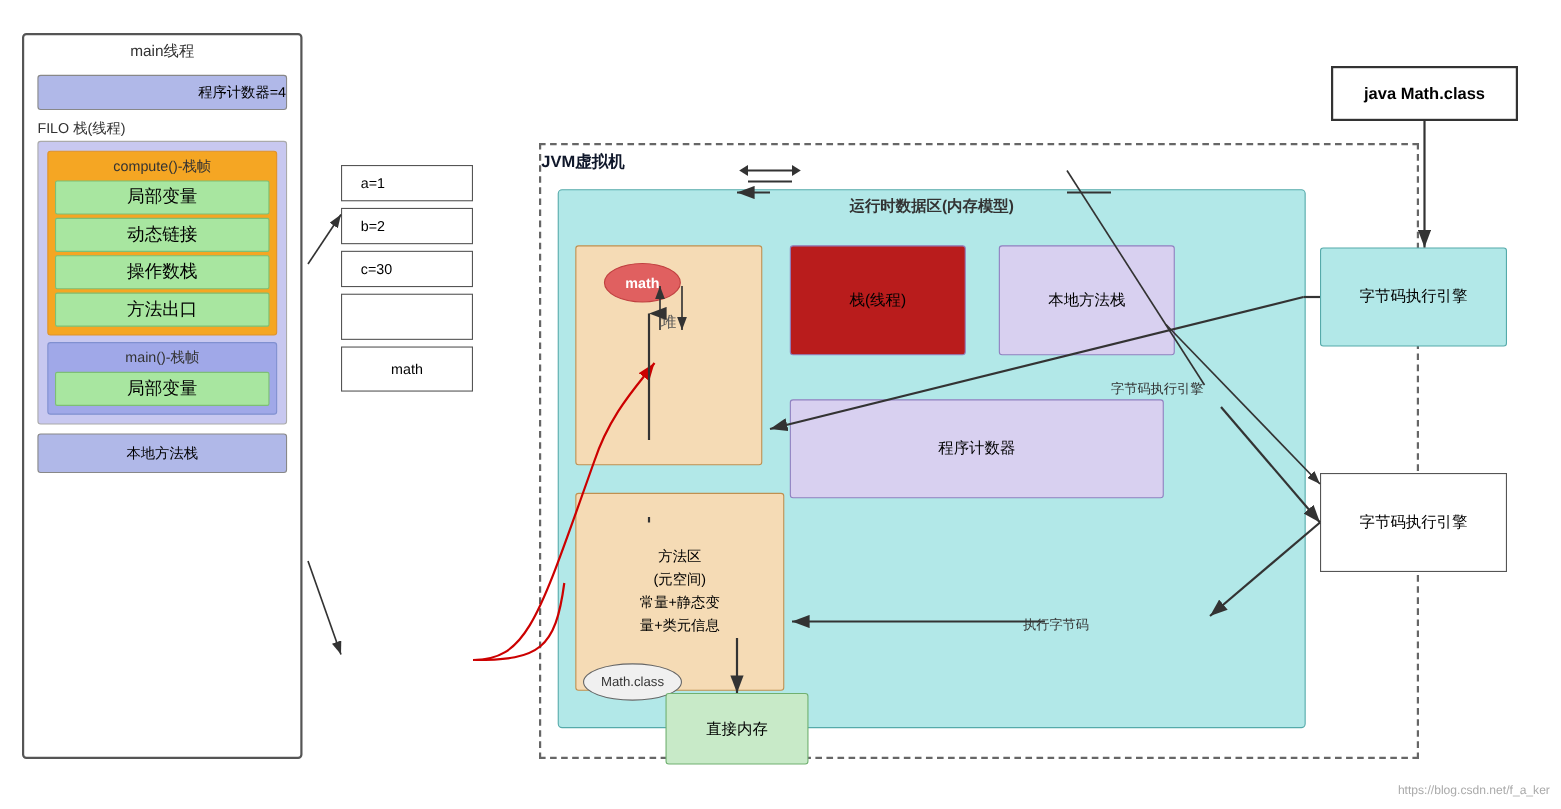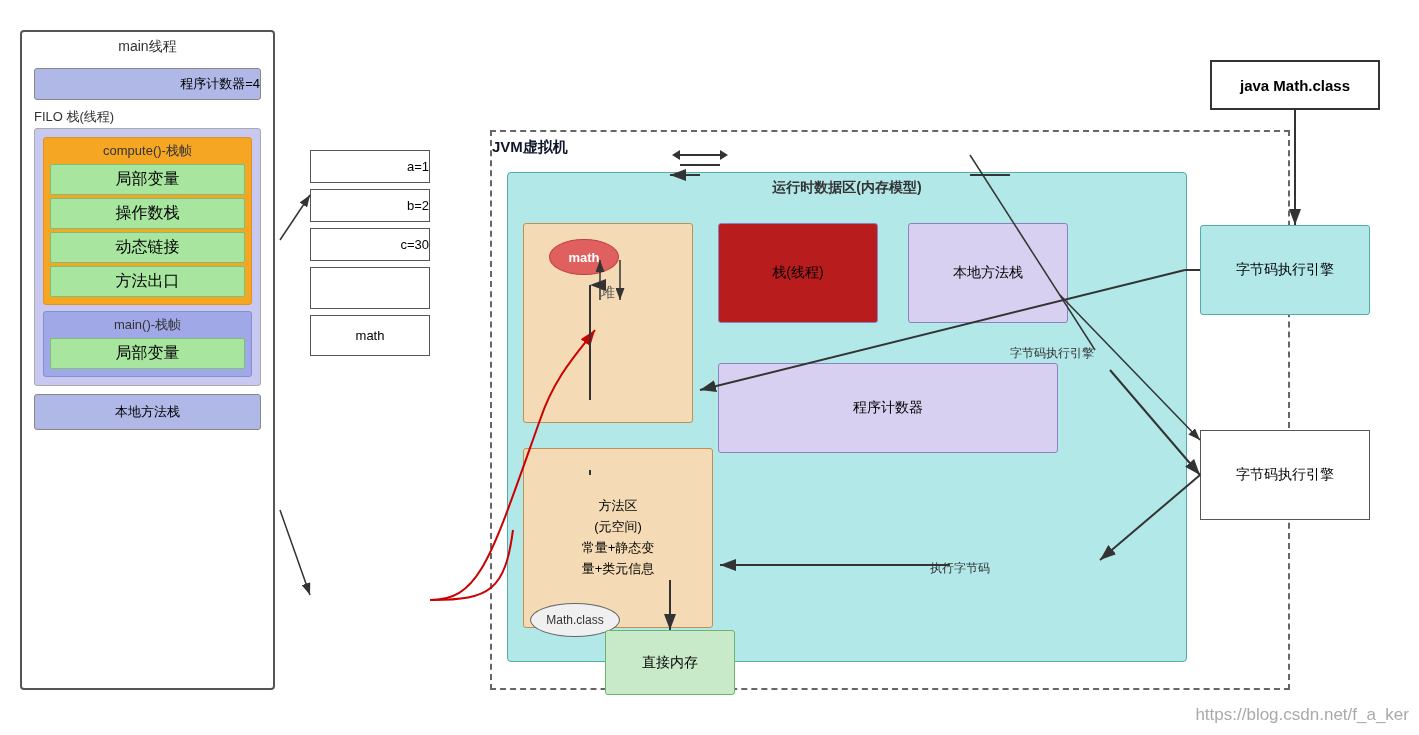--- a/index.html
+++ b/index.html
@@ -100,22 +100,22 @@
     
     .middle-col {
       position: absolute;
       left: 310px;
       top: 150px;
       width: 120px;
     }
     .var-box {
       border: 1.5px solid #555;
       background: #fff;
-      text-align: right;
-      padding: 8px 0;
+      text-align: left;
+      padding: 8px 17px;
       margin-bottom: 6px;
       font-size: 13px;
     }
     .var-box-large {
       border: 1.5px solid #555;
       background: #fff;
       text-align: center;
       padding: 20px 0;
       margin-bottom: 6px;
       font-size: 13px;
@@ -354,21 +354,21 @@
       width: 1419px;
       height: 735px;
       pointer-events: none;
     }
 
     
     .watermark {
       position: absolute;
       right: 10px;
       bottom: 10px;
-      font-size: 17px;
+      font-size: 11px;
       color: #aaa;
     }
 
     
     .label-text {
       position: absolute;
       font-size: 12px;
       color: #333;
     }
   </style>
@@ -379,22 +379,22 @@
 
   <div class="main-thread-box">
     <div class="main-thread-title">main线程</div>
     <div class="program-counter-box">程序计数器=4</div>
     <div class="filo-label">FILO    栈(线程)</div>
     <div class="stack-area">
 
       <div class="stack-frame-orange">
         <div class="stack-frame-title">compute()-栈帧</div>
         <div class="stack-frame-item">局部变量</div>
+        <div class="stack-frame-item">动态链接</div>
         <div class="stack-frame-item">操作数栈</div>
-        <div class="stack-frame-item">动态链接</div>
         <div class="stack-frame-item">方法出口</div>
       </div>
 
       <div class="stack-frame-blue">
         <div class="stack-frame-title">main()-栈帧</div>
         <div class="stack-frame-item">局部变量</div>
       </div>
     </div>
     <div class="native-method-box">本地方法栈</div>
   </div>

